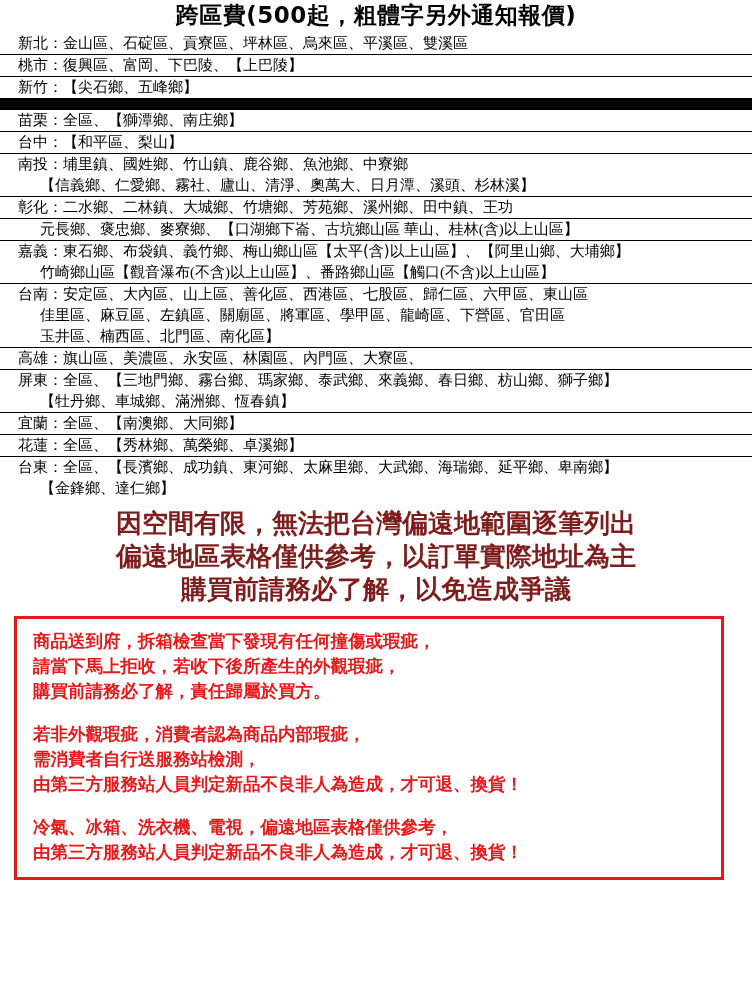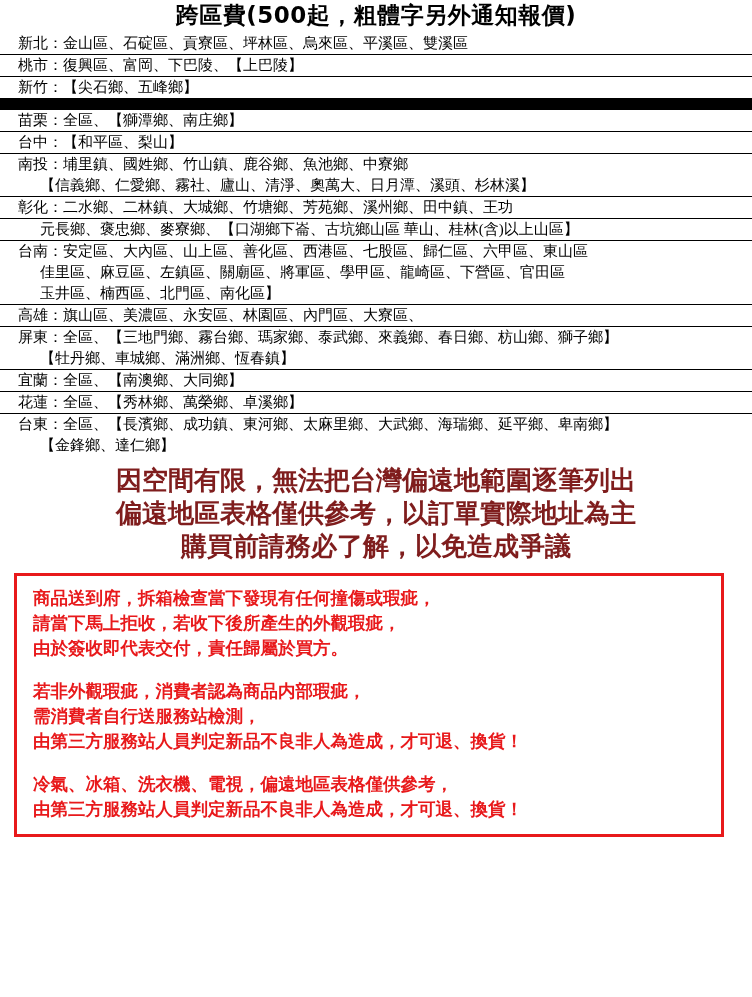--- a/index.html
+++ b/index.html
@@ -121,20 +121,24 @@
     </div>
 
     <div class="row">
       <div class="line">彰化：二水鄉、二林鎮、大城鄉、竹塘鄉、芳苑鄉、溪州鄉、田中鎮、王功</div>
     </div>
 
     <div class="row">
       <div class="line indent">元長鄉、褒忠鄉、麥寮鄉、【口湖鄉下崙、古坑鄉山區 華山、桂林(含)以上山區】</div>
     </div>
 
+    <div class="row">
+      <div class="line">嘉義：東石鄉、布袋鎮、義竹鄉、梅山鄉山區【太平(含)以上山區】、【阿里山鄉、大埔鄉】</div>
+      <div class="line indent">竹崎鄉山區【觀音瀑布(不含)以上山區】、番路鄉山區【觸口(不含)以上山區】</div>
+    </div>
 
     <div class="row">
       <div class="line">台南：安定區、大內區、山上區、善化區、西港區、七股區、歸仁區、六甲區、東山區</div>
       <div class="line indent">佳里區、麻豆區、左鎮區、關廟區、將軍區、學甲區、龍崎區、下營區、官田區</div>
       <div class="line indent">玉井區、楠西區、北門區、南化區】</div>
     </div>
 
     <div class="row">
       <div class="line">高雄：旗山區、美濃區、永安區、林園區、內門區、大寮區、</div>
     </div>
@@ -161,21 +165,21 @@
 
   <div class="notice">
     <div>因空間有限，無法把台灣偏遠地範圍逐筆列出</div>
     <div>偏遠地區表格僅供參考，以訂單實際地址為主</div>
     <div>購買前請務必了解，以免造成爭議</div>
   </div>
 
   <div class="redbox">
     <p>商品送到府，拆箱檢查當下發現有任何撞傷或瑕疵，</p>
     <p>請當下馬上拒收，若收下後所產生的外觀瑕疵，</p>
-    <p>由於簽收即代表交付，責任歸屬於買方。</p>
+    <p>購買前請務必了解，責任歸屬於買方。</p>
     <div class="gap"></div>
     <p>若非外觀瑕疵，消費者認為商品内部瑕疵，</p>
     <p>需消費者自行送服務站檢測，</p>
     <p>由第三方服務站人員判定新品不良非人為造成，才可退、換貨！</p>
     <div class="gap"></div>
     <p>冷氣、冰箱、洗衣機、電視，偏遠地區表格僅供參考，</p>
     <p>由第三方服務站人員判定新品不良非人為造成，才可退、換貨！</p>
   </div>
 
 </div>

